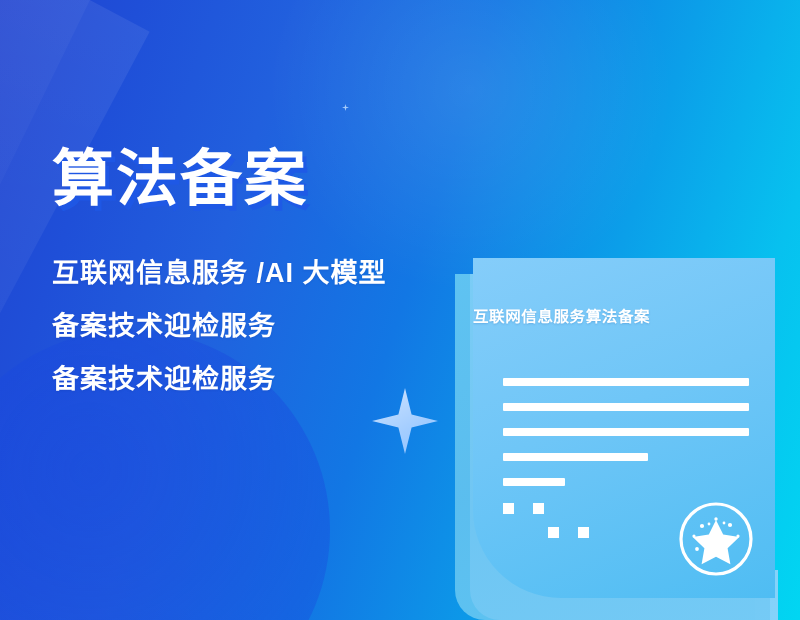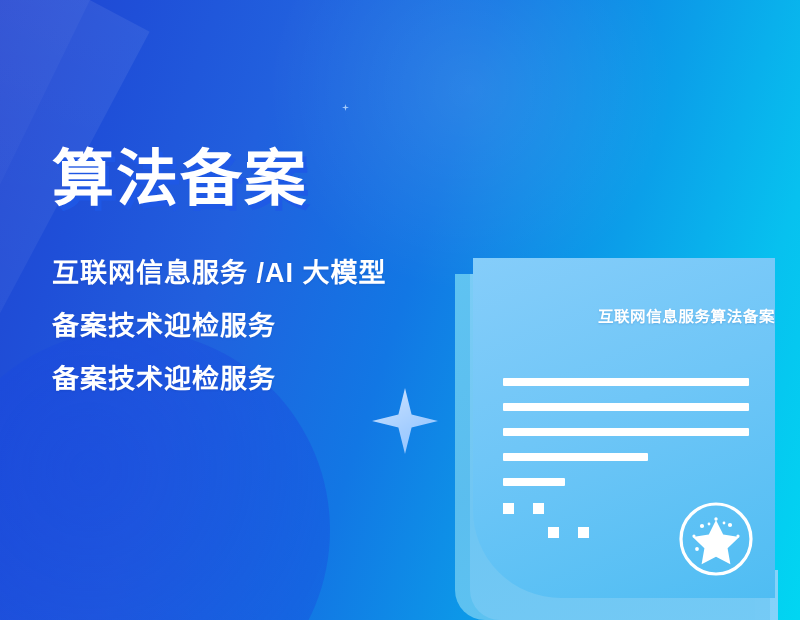--- a/index.html
+++ b/index.html
@@ -189,21 +189,21 @@
     background: linear-gradient(158deg, #85cdfa 0%, #6fc6f7 45%, #4fbdf3 100%);
     border-bottom-left-radius: 88px;
     overflow: hidden;
   }
 
   .card-title {
     position: absolute;
     left: 0;
     right: 0;
     top: 46px;
-    text-align: right;
+    text-align: left;
     font-size: 15.5px;
     font-weight: 700;
     letter-spacing: 0.6px;
     color: #ffffff;
     text-shadow: 0 1px 2px rgba(20,90,170,0.25);
   }
 
   .card-lines {
     position: absolute;
     left: 30px;

